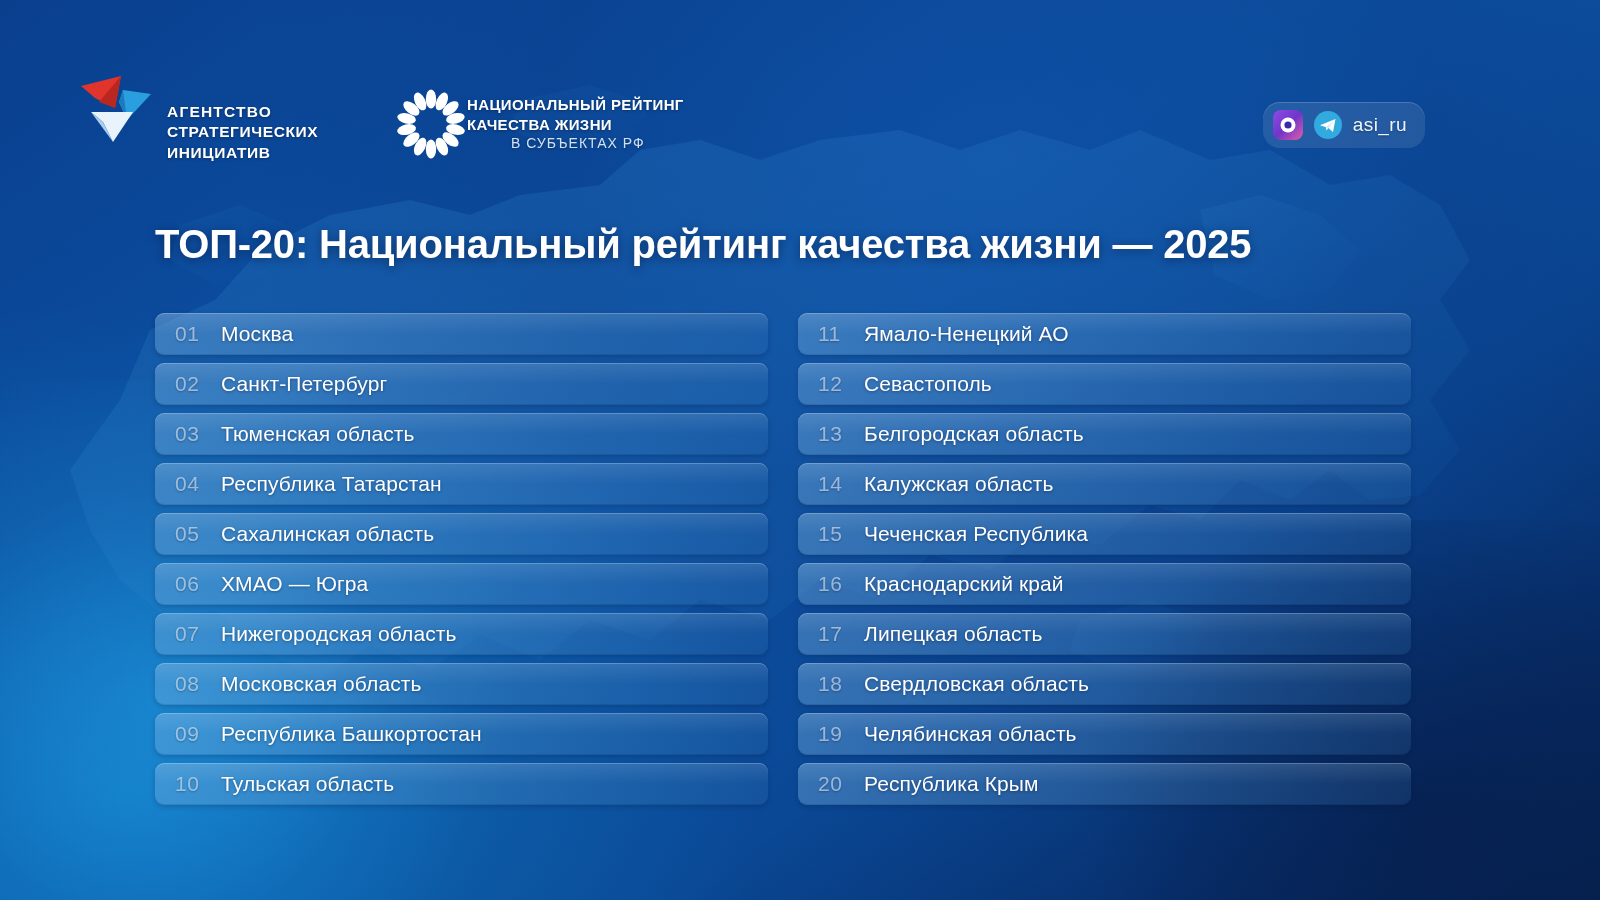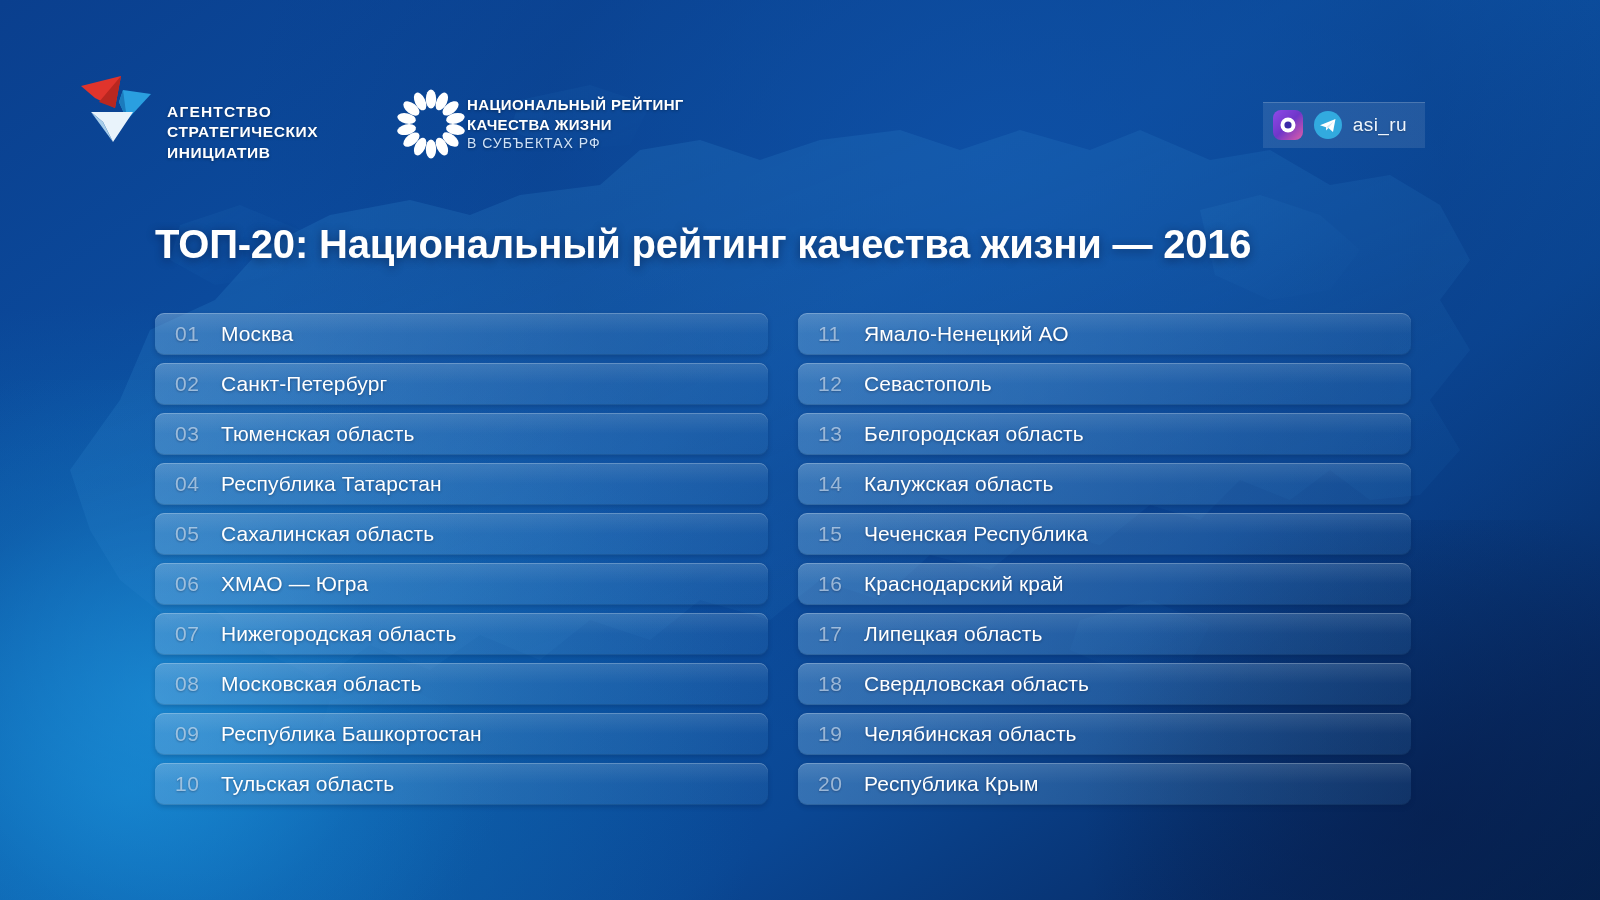--- a/index.html
+++ b/index.html
@@ -73,28 +73,29 @@
     line-height: 1.3;
     letter-spacing: 0.4px;
     text-transform: uppercase;
     text-shadow: 0 1px 3px rgba(0,0,0,0.35);
   }
   .nrk-text .sub {
     font-weight: normal;
     color: #cfe2f7;
     font-size: 14px;
     letter-spacing: 1px;
+    margin-left: 44px;
   }
 
   .social-badge {
     position: absolute; right: 175px; top: 102px;
     height: 46px;
     display: flex; align-items: center; gap: 10px;
     padding: 0 18px 0 10px;
-    border-radius: 0;
+    border-radius: 17px;
     background: rgba(255,255,255,0.10);
     box-shadow: inset 0 1px 0 rgba(255,255,255,0.18);
   }
   .badge-icon { width: 30px; height: 30px; flex: none; display:block; }
   .badge-label {
     color: #eef5fd; font-size: 19px; letter-spacing: 0.4px;
     text-shadow: 0 1px 2px rgba(0,0,0,0.3);
   }
 
   
@@ -247,21 +248,21 @@
       </svg>
       <svg class="badge-icon" viewBox="0 0 30 30">
         <circle cx="15" cy="15" r="14" fill="#32aadf"></circle>
         <path d="M7 15.2 L22.5 9 L20 22 L15.4 18.1 L13.2 20.6 L13.0 17.2 Z" fill="#ffffff"></path>
         <path d="M13.0 17.2 L20.6 11.4 L15.4 18.1 Z" fill="#cfe8f6"></path>
       </svg>
       <span class="badge-label">asi_ru</span>
     </div>
   </div>
 
-  <div class="title">ТОП-20: Национальный рейтинг качества жизни — 2016</div>
+  <div class="title">ТОП-20: Национальный рейтинг качества жизни — 2025</div>
 
   <div class="columns">
 
     <div class="column">
       <div class="rank-row">
           <span class="rank-num">01</span>
           <span class="rank-name">Москва</span>
         </div>
       <div class="rank-row">
           <span class="rank-num">02</span>

